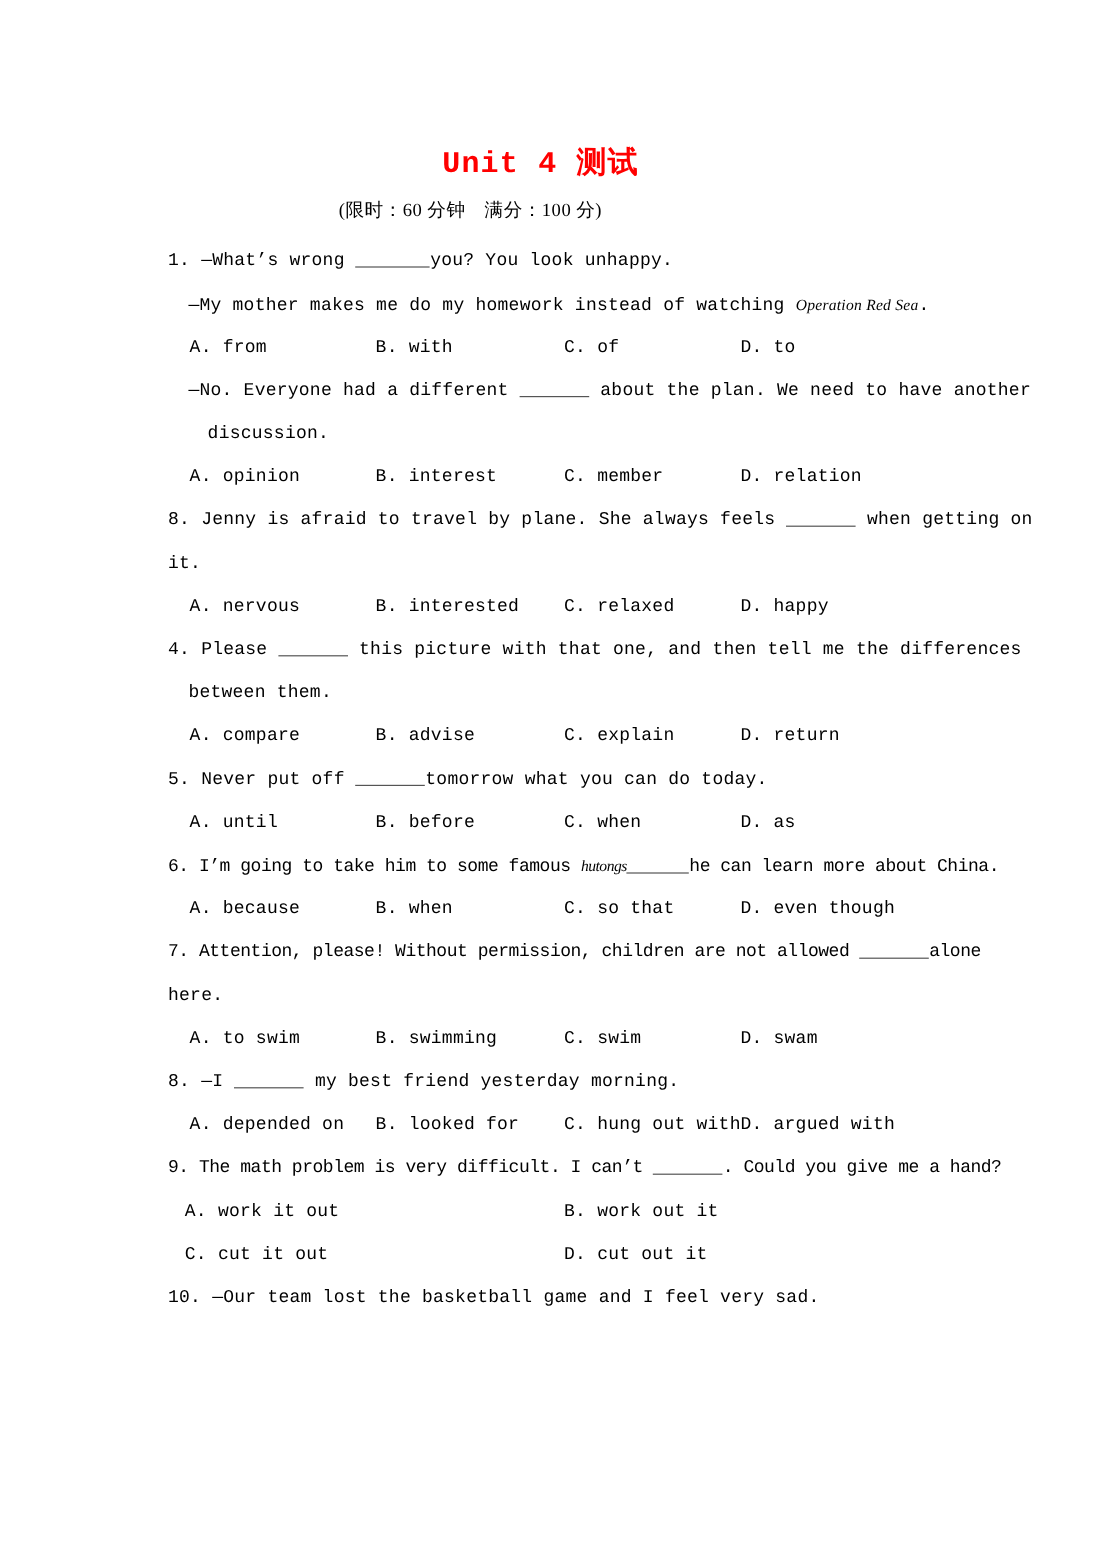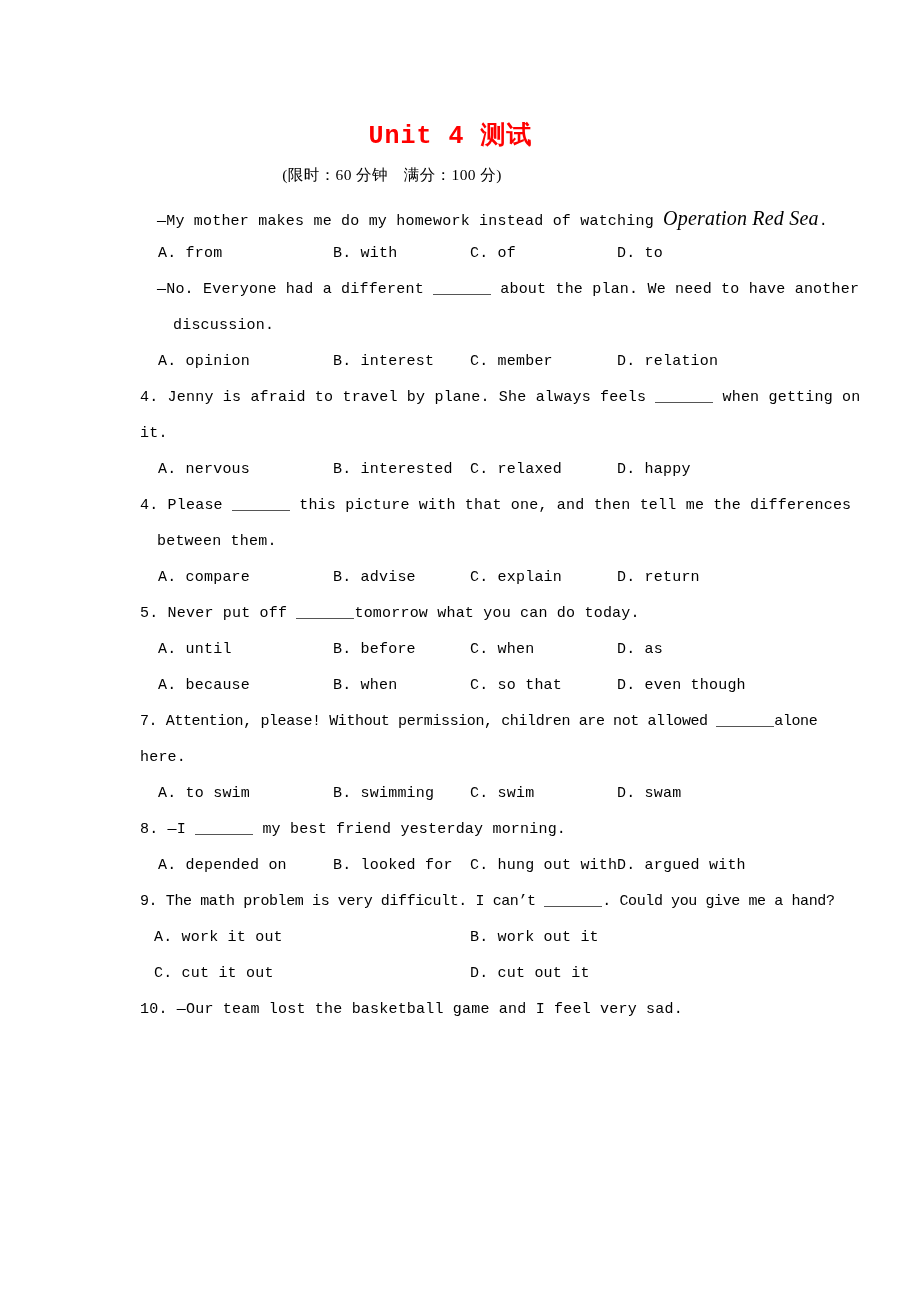--- a/index.html
+++ b/index.html
@@ -71,67 +71,68 @@
     font-size: 15px;
     white-space: nowrap;
   }
   .opt {
     position: absolute;
     top: 0;
     white-space: nowrap;
     letter-spacing: 0.2px;
   }
   .opt.cA { left: 18px; }
-  .opt.cB { left: 173px; margin-left: 20px; }
+  .opt.cB { left: 173px; }
   .opt.cC { left: 330px; }
   .opt.cD { left: 477px; }
   .opt.wA { left: 14px; }
   .opt.wB { left: 330px; }
   .blank {
     display: inline-block;
     border-bottom: 1px solid #555;
     height: 0.95em;
     vertical-align: -0.12em;
   }
   .blank.w1 { width: 62px; }
   .blank.w2 { width: 58px; }
   .blank.w3 { width: 52px; }
   em.title-it {
     font-style: italic;
     font-family: "Liberation Serif", "DejaVu Serif", serif;
-    font-size: 20px;
+    font-size: 13px;
     margin-top: 28px;
   }
 </style>
 </head>
 <body>
 
 <div class="page">
 
   <div class="doc-title">Unit 4 测试</div>
 
   <div class="doc-subtitle">(限时：60 分钟　满分：100 分)</div>
 
   <div class="qbody" id="question-body">
+      <div class="line ind-0"><span>1. —What’s wrong </span><span class="blank w1"></span><span>you? You look unhappy.</span></div>
       <div class="line ind-1"><span>—My mother makes me do my homework instead of watching </span><em class="title-it">Operation Red Sea</em><span>.</span></div>
       <div class="opt-row">
         <span class="opt cA">A. from</span>
         <span class="opt cB">B. with</span>
         <span class="opt cC">C. of</span>
         <span class="opt cD">D. to</span>
       </div>
       <div class="line ind-1"><span>—No. Everyone had a different </span><span class="blank w2"></span><span> about the plan. We need to have another</span></div>
       <div class="line ind-2"><span>discussion.</span></div>
       <div class="opt-row">
         <span class="opt cA">A. opinion</span>
         <span class="opt cB">B. interest</span>
         <span class="opt cC">C. member</span>
         <span class="opt cD">D. relation</span>
       </div>
-      <div class="line ind-0"><span>4. Jenny is afraid to travel by plane. She always feels </span><span class="blank w2"></span><span> when getting on</span></div>
+      <div class="line ind-0"><span>8. Jenny is afraid to travel by plane. She always feels </span><span class="blank w2"></span><span> when getting on</span></div>
       <div class="line ind-0"><span>it.</span></div>
       <div class="opt-row">
         <span class="opt cA">A. nervous</span>
         <span class="opt cB">B. interested</span>
         <span class="opt cC">C. relaxed</span>
         <span class="opt cD">D. happy</span>
       </div>
       <div class="line ind-0"><span>4. Please </span><span class="blank w2"></span><span> this picture with that one, and then tell me the differences</span></div>
       <div class="line ind-1"><span>between them.</span></div>
       <div class="opt-row">
@@ -140,20 +141,21 @@
         <span class="opt cC">C. explain</span>
         <span class="opt cD">D. return</span>
       </div>
       <div class="line ind-0"><span>5. Never put off </span><span class="blank w2"></span><span>tomorrow what you can do today.</span></div>
       <div class="opt-row">
         <span class="opt cA">A. until</span>
         <span class="opt cB">B. before</span>
         <span class="opt cC">C. when</span>
         <span class="opt cD">D. as</span>
       </div>
+      <div class="line ind-0 tight"><span>6. I’m going to take him to some famous </span><em class="title-it">hutongs</em><span class="blank w3"></span><span>he can learn more about China.</span></div>
       <div class="opt-row">
         <span class="opt cA">A. because</span>
         <span class="opt cB">B. when</span>
         <span class="opt cC">C. so that</span>
         <span class="opt cD">D. even though</span>
       </div>
       <div class="line ind-0 tight"><span>7. Attention, please! Without permission, children are not allowed </span><span class="blank w2"></span><span>alone</span></div>
       <div class="line ind-0"><span>here.</span></div>
       <div class="opt-row">
         <span class="opt cA">A. to swim</span>

